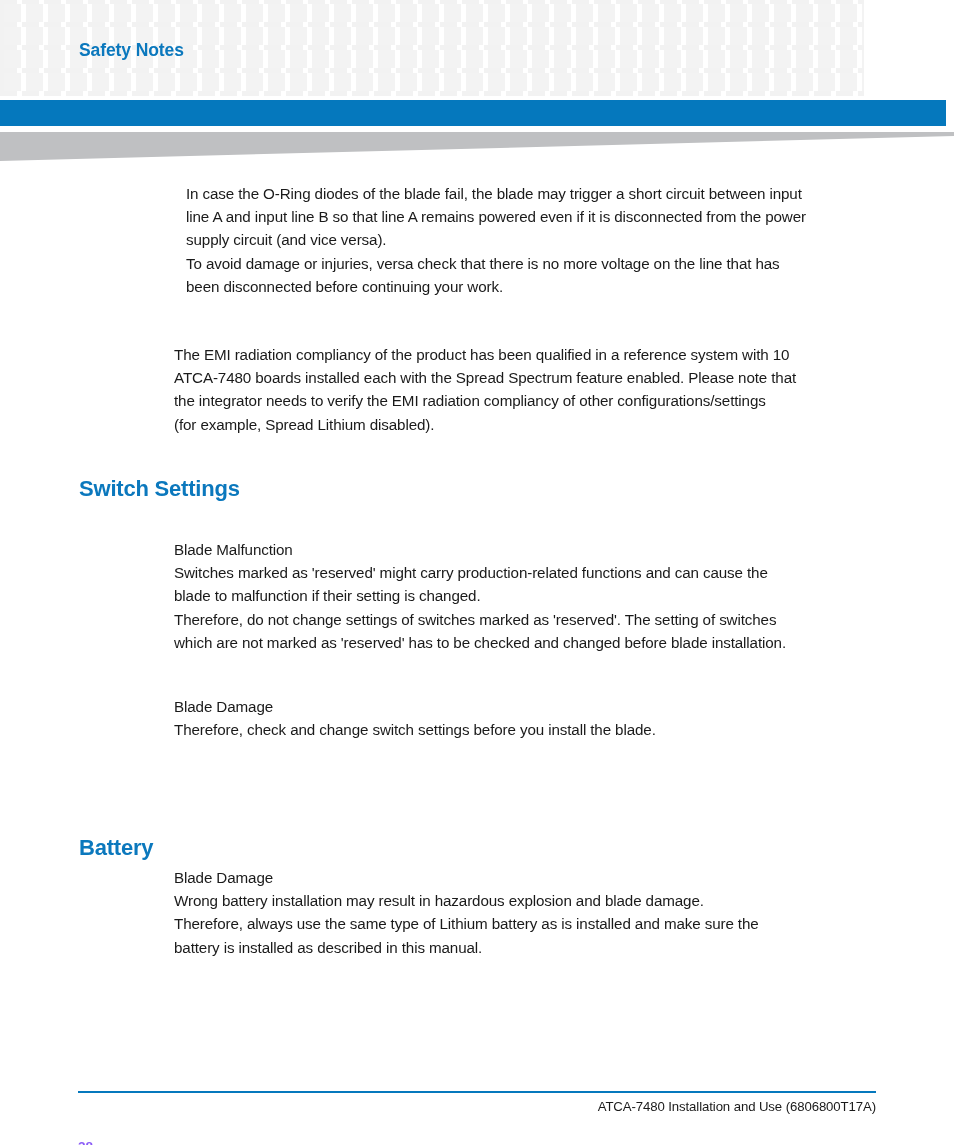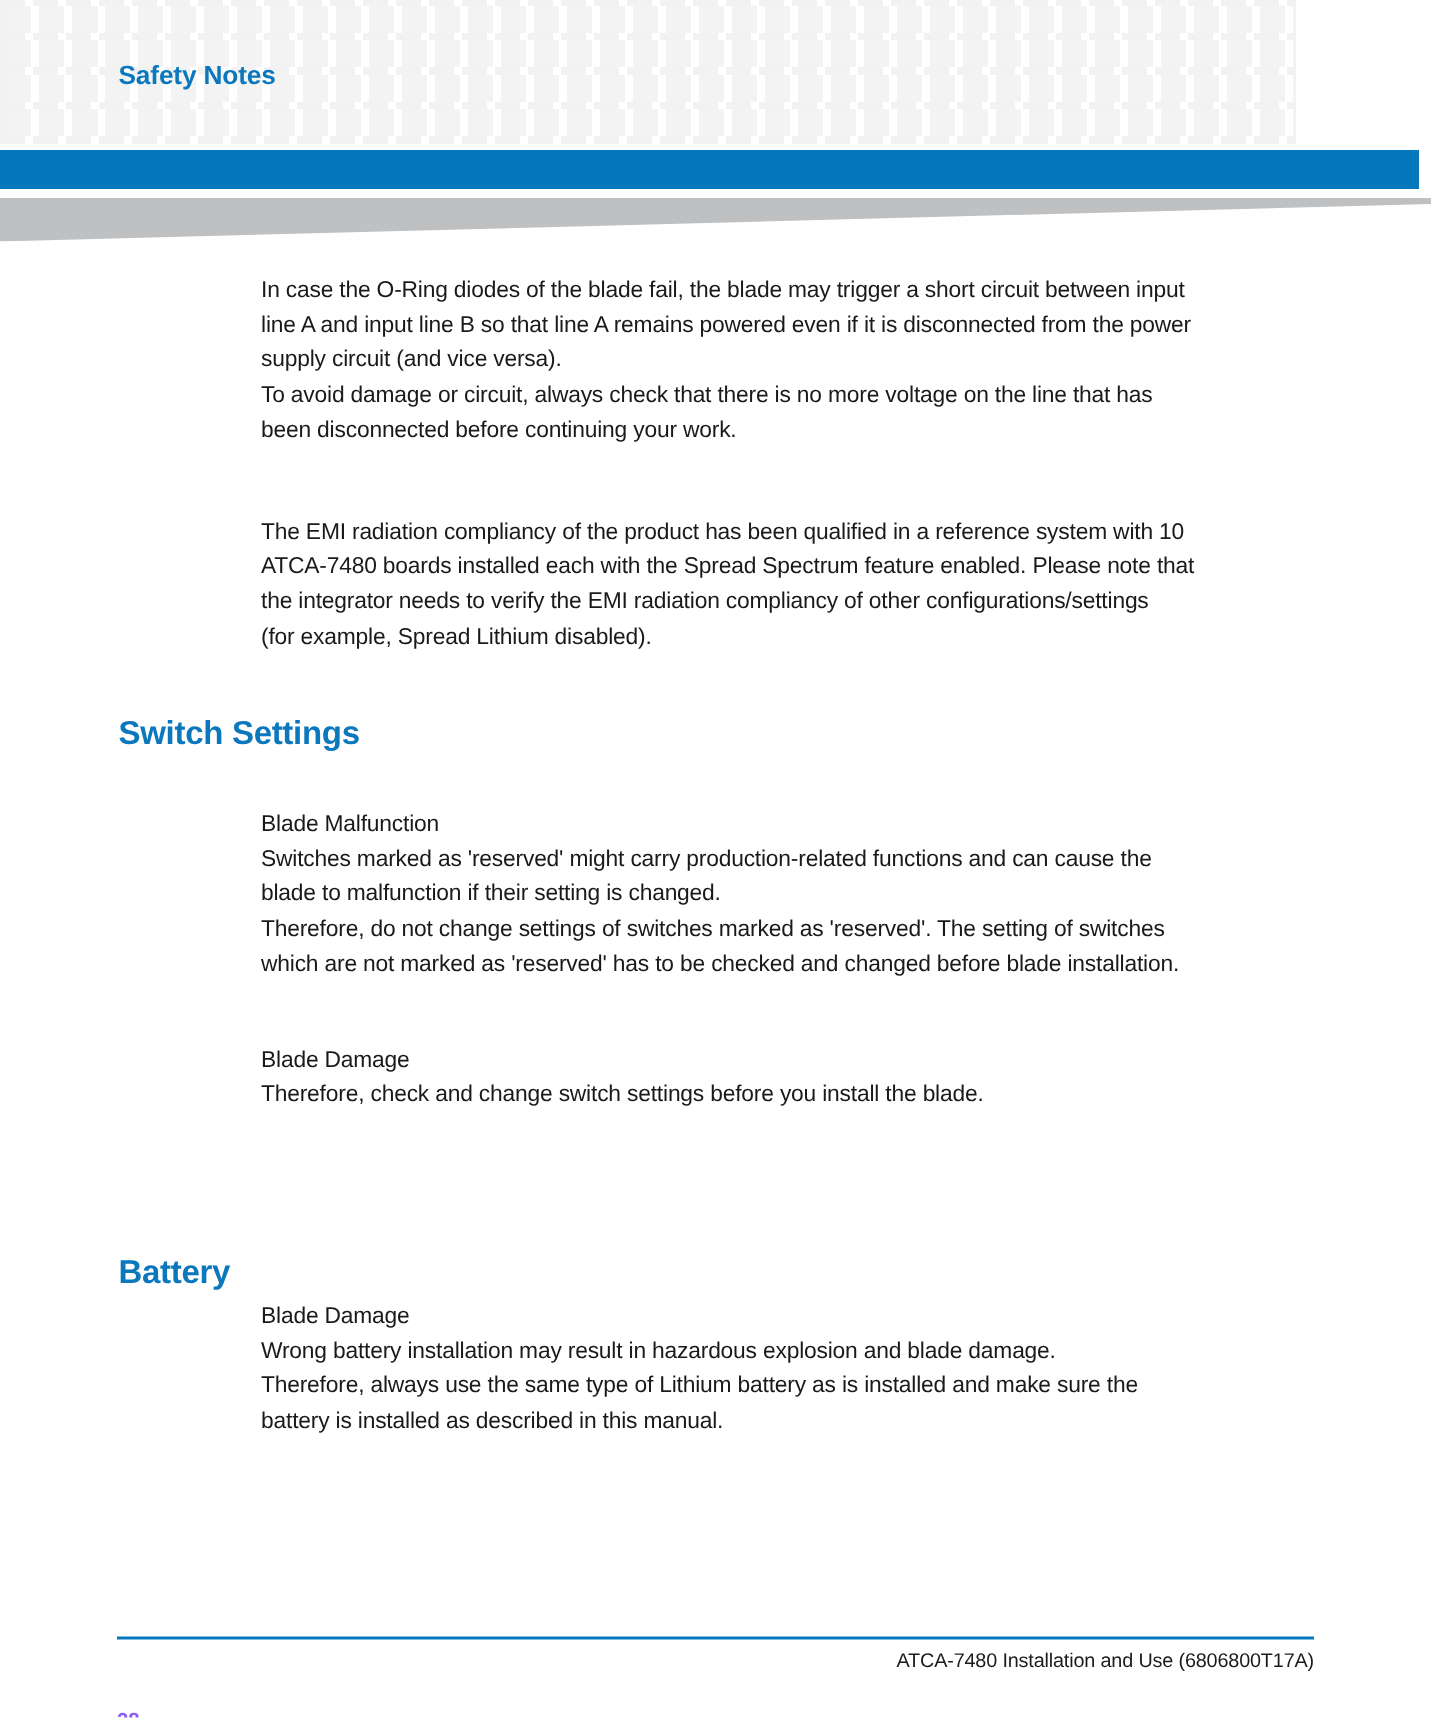--- a/index.html
+++ b/index.html
@@ -137,25 +137,25 @@
 <div class="page-header">
   <div class="grid-pattern"></div>
   <div class="header-title">Safety Notes</div>
 </div>
 
 <div class="blue-bar"></div>
 <div class="gray-wedge"></div>
 
 <div class="content">
 
-  <div class="para-block" style="top:182px;">
+  <div class="para-block" style="top:182px;margin-left:12px;">
     <div class="para-line">In case the O-Ring diodes of the blade fail, the blade may trigger a short circuit between input</div>
     <div class="para-line">line A and input line B so that line A remains powered even if it is disconnected from the power</div>
     <div class="para-line">supply circuit (and vice versa).</div>
-    <div class="para-line">To avoid damage or circuit, always check that there is no more voltage on the line that has</div>
+    <div class="para-line">To avoid damage or injuries, versa check that there is no more voltage on the line that has</div>
     <div class="para-line">been disconnected before continuing your work.</div>
   </div>
 
   <div class="para-block" style="top:343px;">
     <div class="para-line">The EMI radiation compliancy of the product has been qualified in a reference system with 10</div>
     <div class="para-line">ATCA-7480 boards installed each with the Spread Spectrum feature enabled. Please note that</div>
     <div class="para-line">the integrator needs to verify the EMI radiation compliancy of other configurations/settings</div>
     <div class="para-line">(for example, Spread Lithium disabled).</div>
   </div>
 

